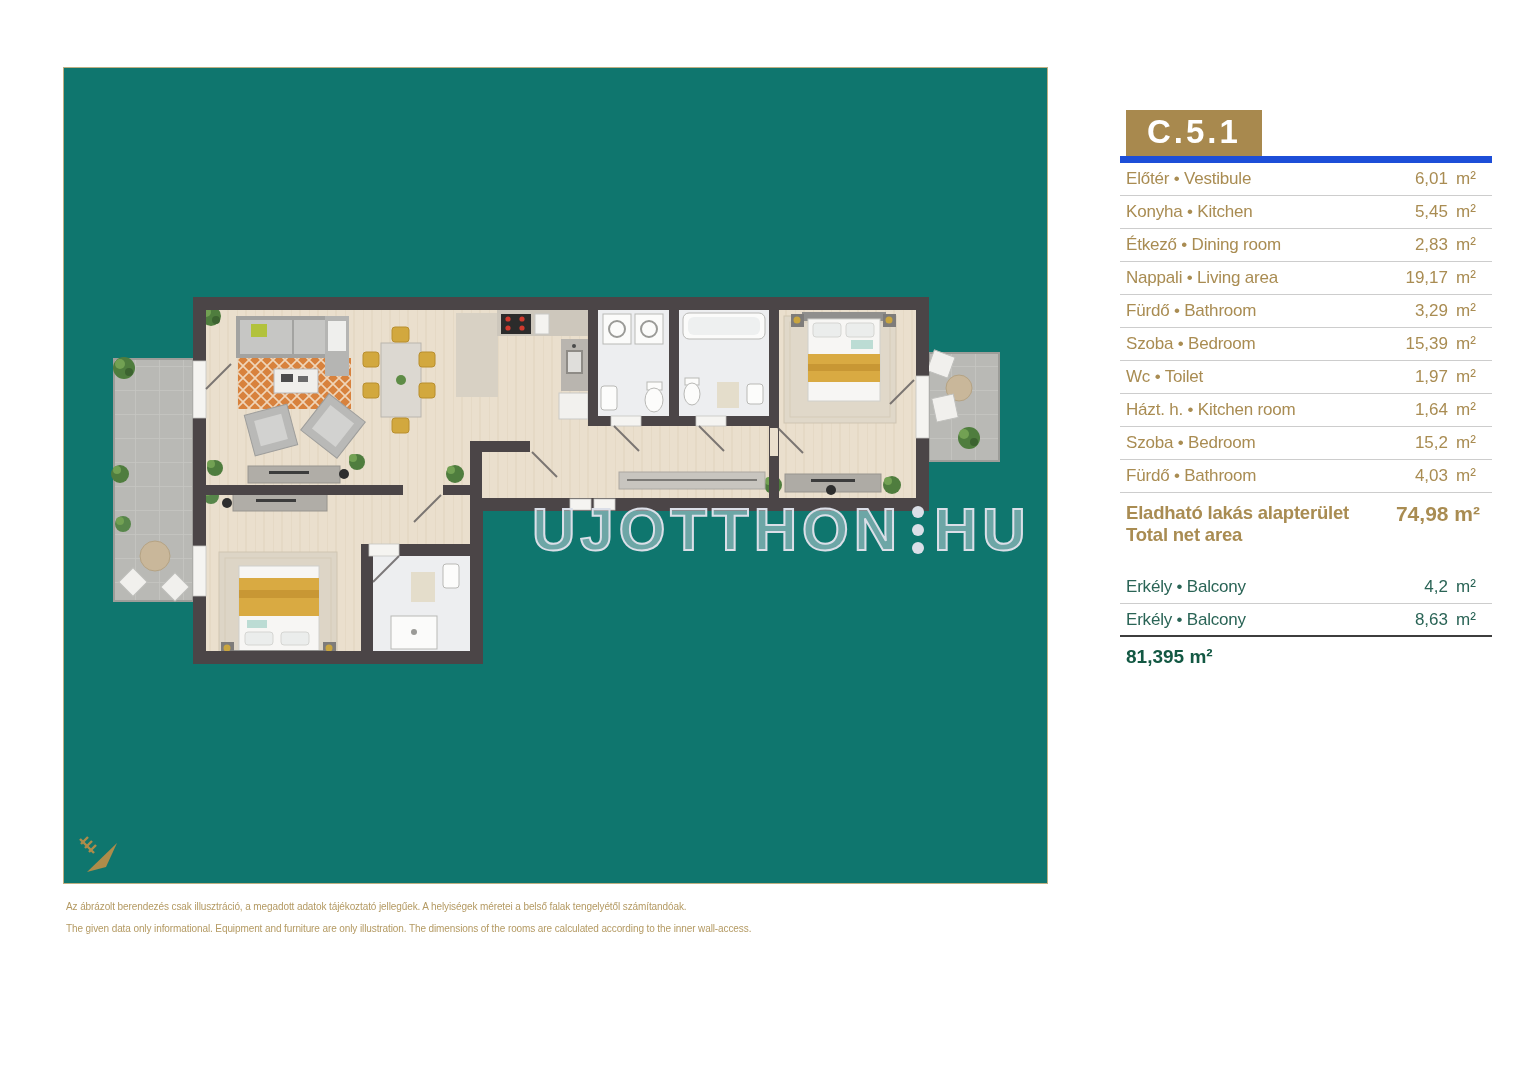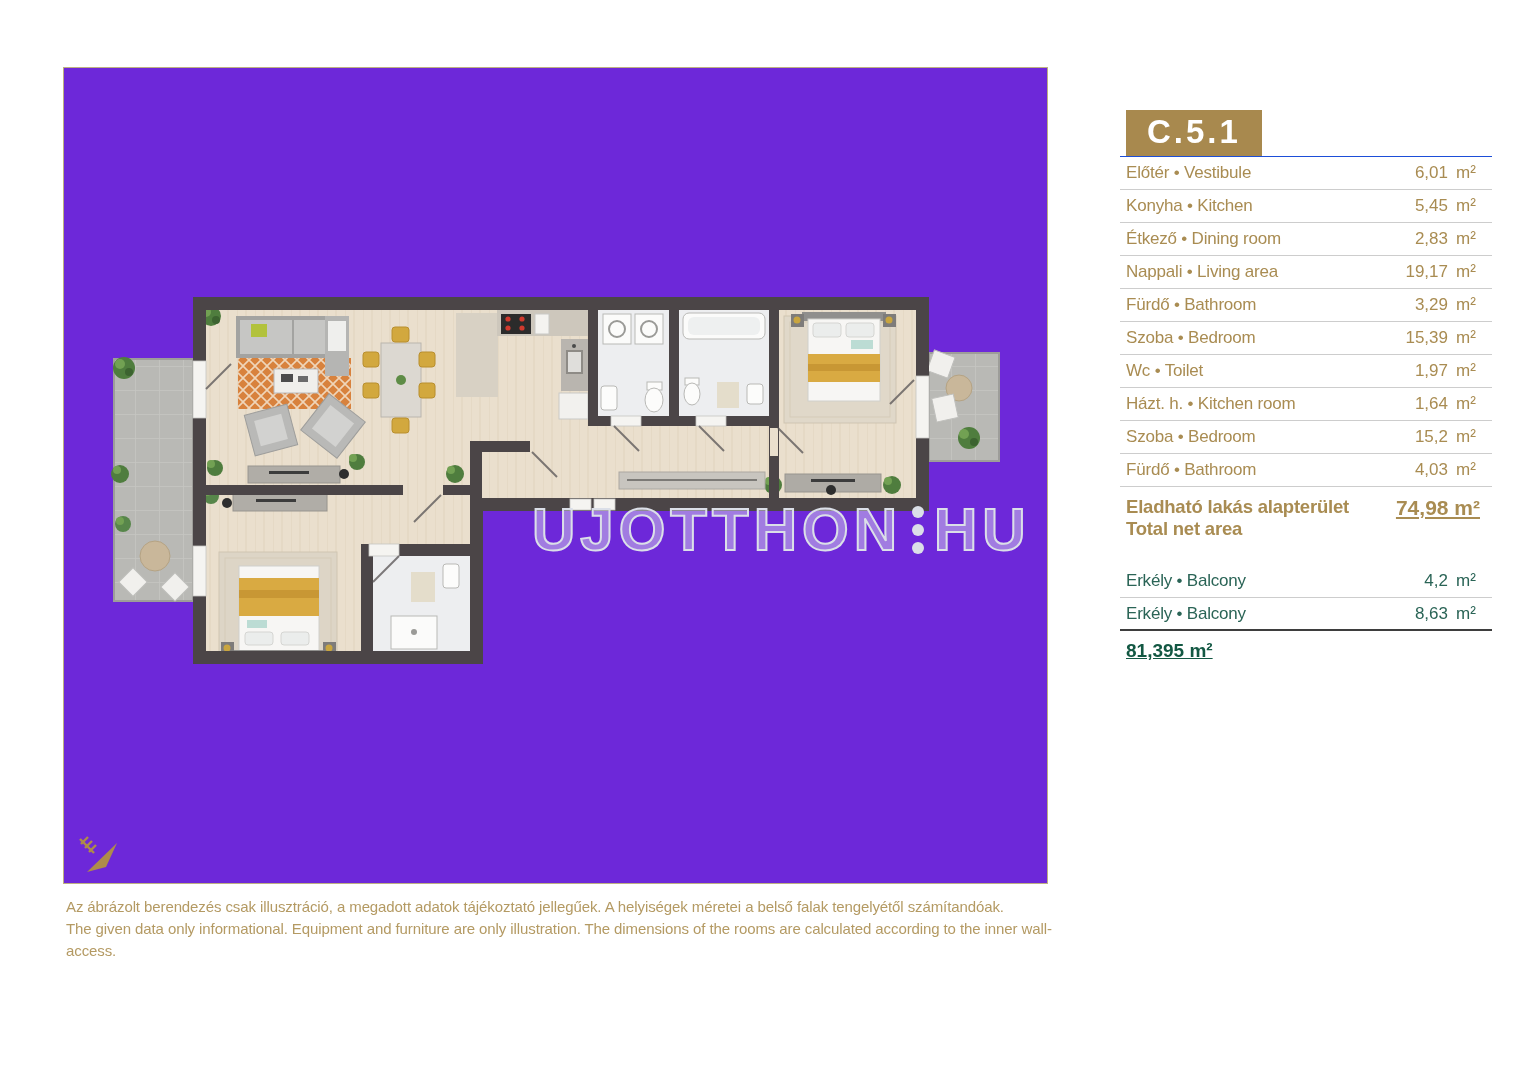--- a/index.html
+++ b/index.html
@@ -6,57 +6,57 @@
     --gold:#a98c52; --gold-box:#a8894e; --green:#2a6456; --green-dark:#135843;
     --wall:#4b4547; --wood:#eadfcd; --balcony:#b9b9b5; --rule:#cdcdcd;
   }
   *{margin:0;padding:0;box-sizing:border-box;}
   html,body{width:1527px;height:1080px;background:#ffffff;overflow:hidden;
     font-family:"Liberation Sans","DejaVu Sans",sans-serif;}
   .canvas{position:relative;width:1527px;height:1080px;background:#fff;}
 
   
   .plan-frame{position:absolute;left:63px;top:67px;width:985px;height:817px;
-    border:1px solid #bdaf82;background:#6d28d9;}
+    border:1px solid #bdaf82;background:#0f766e;}
   .plan-svg{position:absolute;left:47px;top:226px;width:890px;height:380px;}
 
   
   .watermark{position:absolute;left:468px;top:432px;display:flex;align-items:center;
     z-index:5;pointer-events:none;}
   .wm-text{font-size:60px;font-weight:bold;letter-spacing:5px;
     color:rgba(223,227,235,0.45);-webkit-text-stroke:2px #dbdfe8;line-height:1;}
   .wm-dots{display:flex;flex-direction:column;gap:6px;margin:0 10px;}
   .wm-dots i{display:block;width:12px;height:12px;border-radius:50%;background:#dbdfe8;}
 
   .north-arrow{position:absolute;left:10px;top:763px;width:52px;height:44px;}
 
   
   .panel{position:absolute;left:1120px;top:66px;width:372px;color:var(--gold);margin-top:44px;}
   .unit-badge{display:inline-block;margin-left:6px;background:var(--gold-box);
     color:#fff;font-weight:bold;font-size:33px;letter-spacing:3px;
     padding:5px 21px 8px 21px;line-height:1;}
-  .rows{border-top:1px solid #1d4ed8;}
+  .rows{border-top:7px solid #1d4ed8;}
   .row{height:33px;display:flex;justify-content:space-between;align-items:center;
     border-bottom:1px solid var(--rule);font-size:17px;}
   .row .r-label{padding-left:6px;letter-spacing:-0.2px;}
   .r-val{display:flex;align-items:baseline;padding-right:12px;}
   .r-val .num{min-width:46px;text-align:right;}
   .r-val .unit{min-width:24px;text-align:left;margin-left:8px;}
   .sum-block{display:flex;justify-content:space-between;align-items:flex-start;
     padding:9px 12px 11px 6px;}
   .sum-labels div{font-weight:bold;font-size:18.5px;line-height:22px;letter-spacing:-0.2px;}
-  .sum-value{font-weight:bold;font-size:21px;white-space:nowrap;text-decoration:underline;}
+  .sum-value{font-weight:bold;font-size:21px;white-space:nowrap;}
   .balcony-rows{margin-top:14px;color:var(--green);}
   .balcony-rows .row:last-child{border-bottom:2px solid #3e3e3e;}
   .total-block{color:var(--green-dark);}
   .total-block .sum-value{font-size:19px;}
 
   
   .disclaimer{position:absolute;left:66px;top:896px;width:1010px;
-    color:#b49a63;font-size:15px;line-height:22px;letter-spacing:-0.1px;}
+    color:#b49a63;font-size:10px;line-height:22px;letter-spacing:-0.1px;}
 </style>
 </head>
 <body>
 
 <div class="canvas">
 
   <div class="plan-frame">
 
     <svg class="plan-svg" viewBox="0 0 890 380" xmlns="http://www.w3.org/2000/svg">
       <defs>

